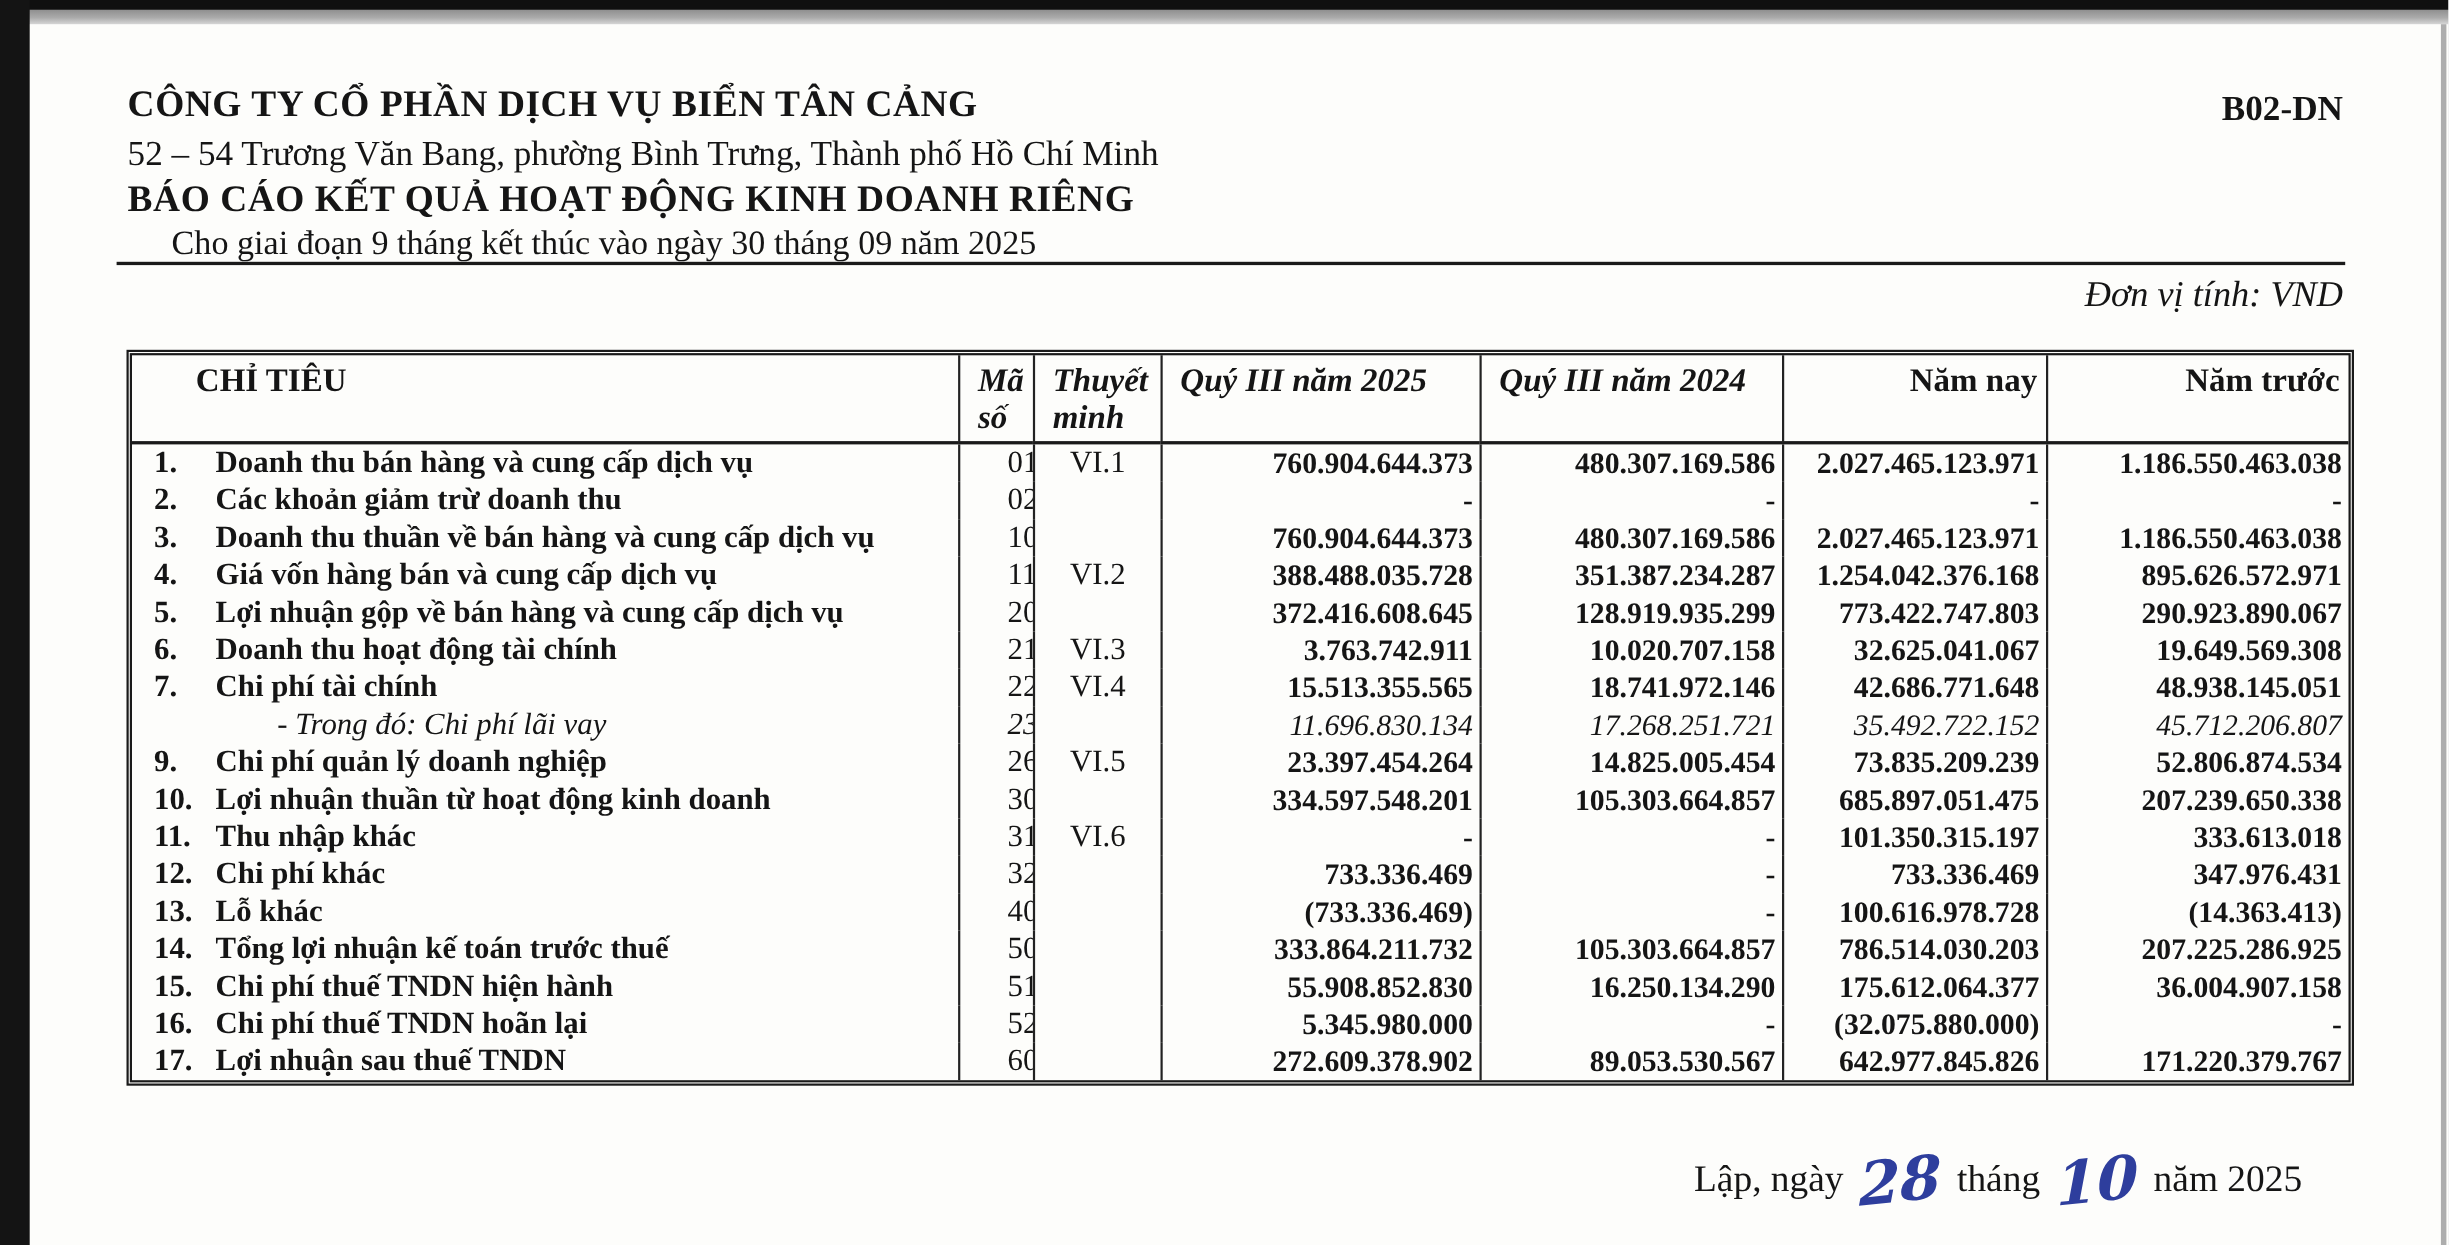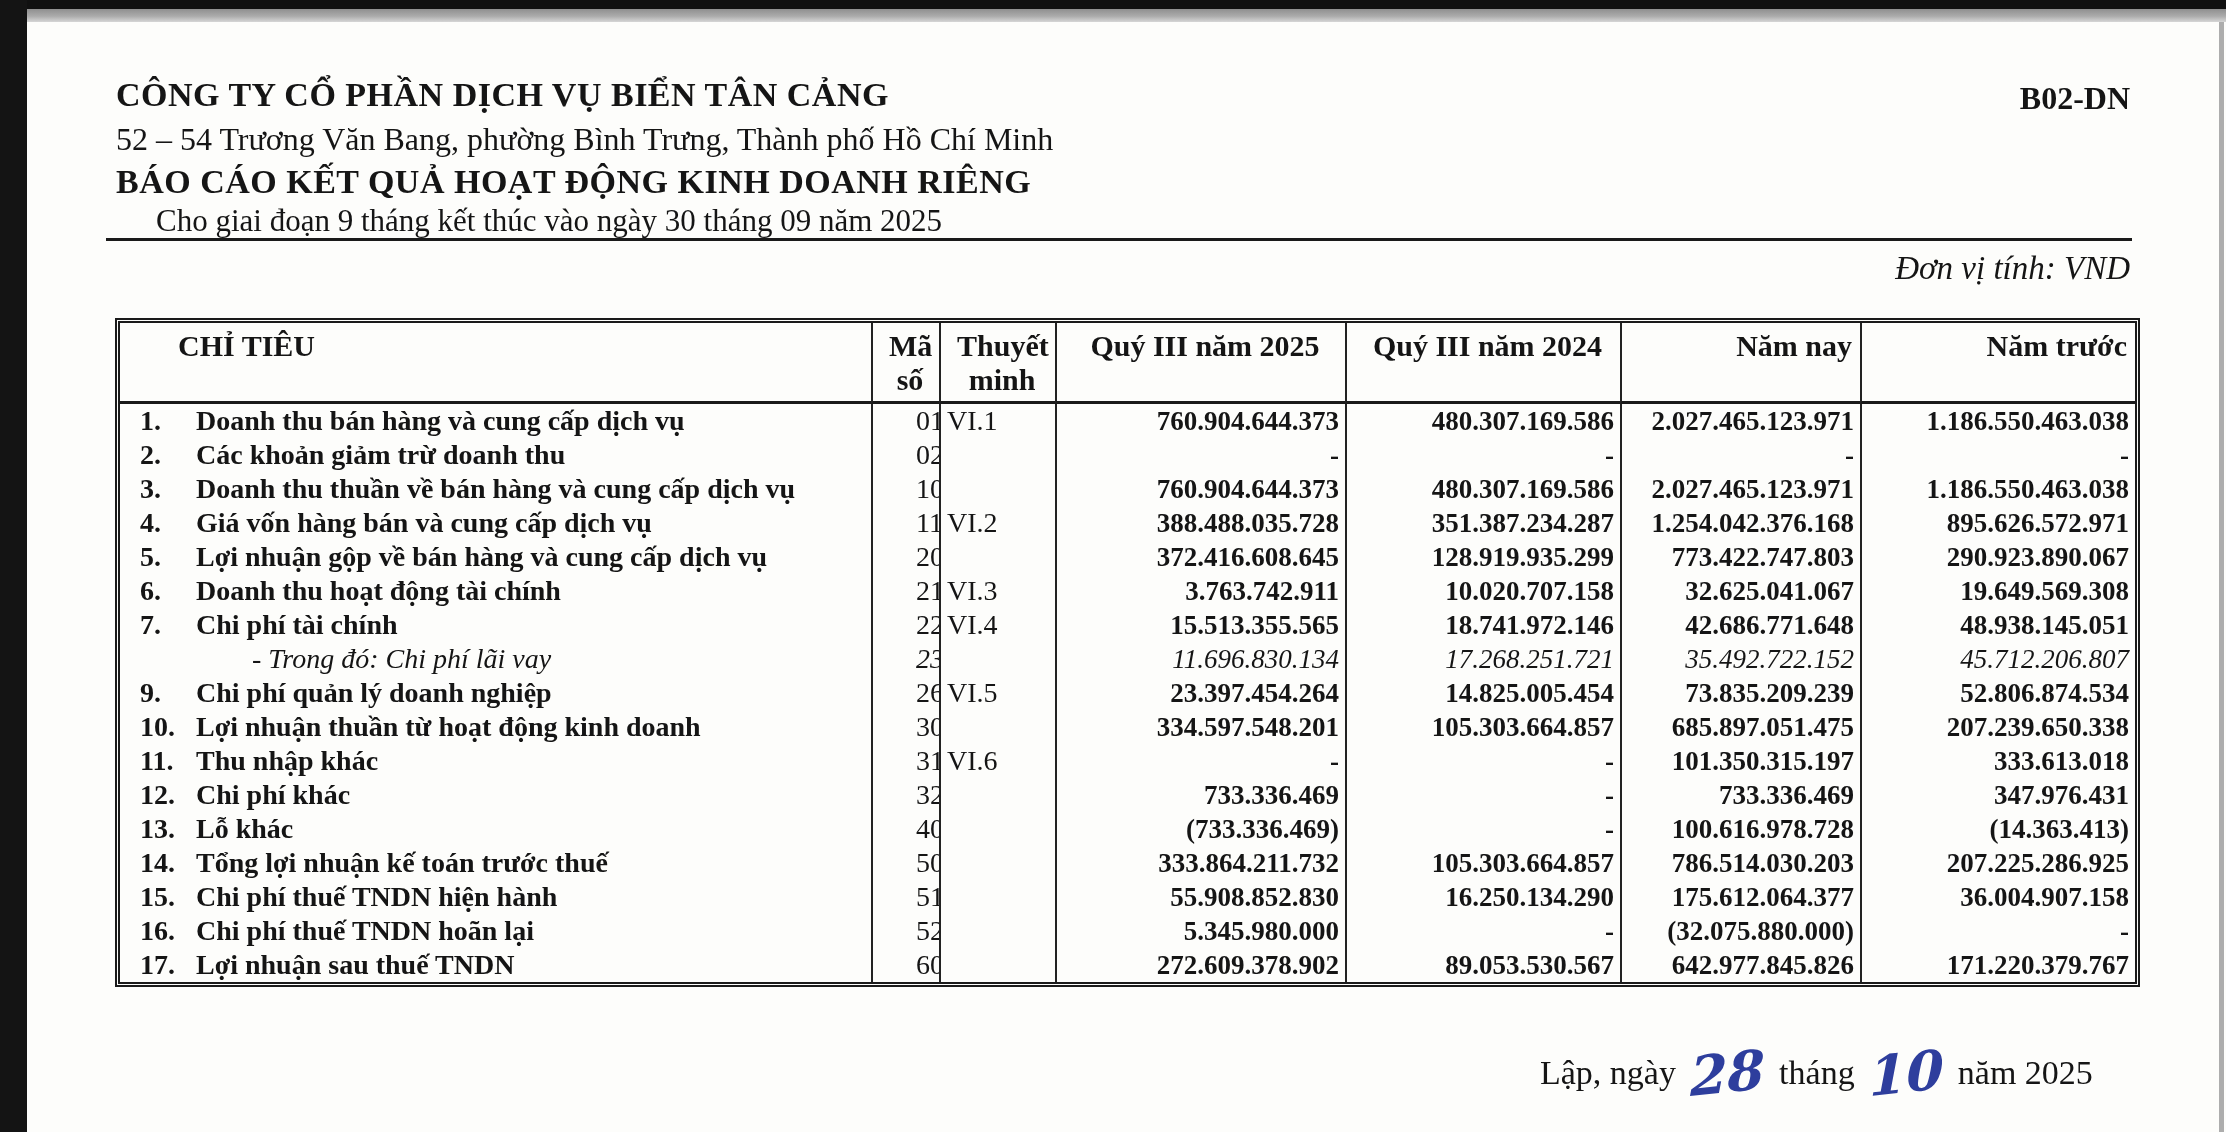--- a/index.html
+++ b/index.html
@@ -35,33 +35,33 @@
   .report-table col.c-note{width:116px;}
   .report-table col.c-q25{width:290px;}
   .report-table col.c-q24{width:275px;}
   .report-table col.c-yn{width:240px;}
   .report-table col.c-yp{width:275px;}
   .report-table th{
     font-size:30px;font-weight:bold;vertical-align:top;padding:6px 8px 4px 16px;
     border-bottom:3px solid #1a1a1a;line-height:34px;height:62px;
   }
   .report-table th.h-label{text-align:left;padding-left:58px;}
-  .report-table th.h-center{text-align:center;}
+  .report-table th.h-center{text-align:left;font-style:italic;}
   .report-table th.h-right{text-align:right;}
   .report-table th + th{border-left:2px solid #222;}
   .report-table td{
     font-size:28px;line-height:34px;height:34px;padding:0 6px;
     vertical-align:middle;white-space:nowrap;overflow:hidden;
   }
   .report-table td + td{border-left:2px solid #222;}
   td.cell-label{padding-left:20px;}
   .row-no{display:inline-block;width:56px;font-weight:bold;}
   .lbl{font-weight:bold;}
   td.cell-code{text-align:center;font-weight:normal;padding-left:43px;}
-  td.cell-note{font-weight:normal;}
+  td.cell-note{text-align:center;font-weight:normal;}
   td.cell-num{text-align:right;font-weight:bold;font-size:27px;}
   tr.italic-row td{font-style:italic;font-weight:normal;}
   tr.italic-row .lbl{font-weight:normal;padding-left:56px;}
   tr.italic-row td.cell-num{font-weight:normal;}
 
   
   .footer-date{
     position:absolute;left:1540px;top:1038px;width:560px;height:70px;
     display:flex;align-items:center;gap:14px;font-size:34px;
   }

